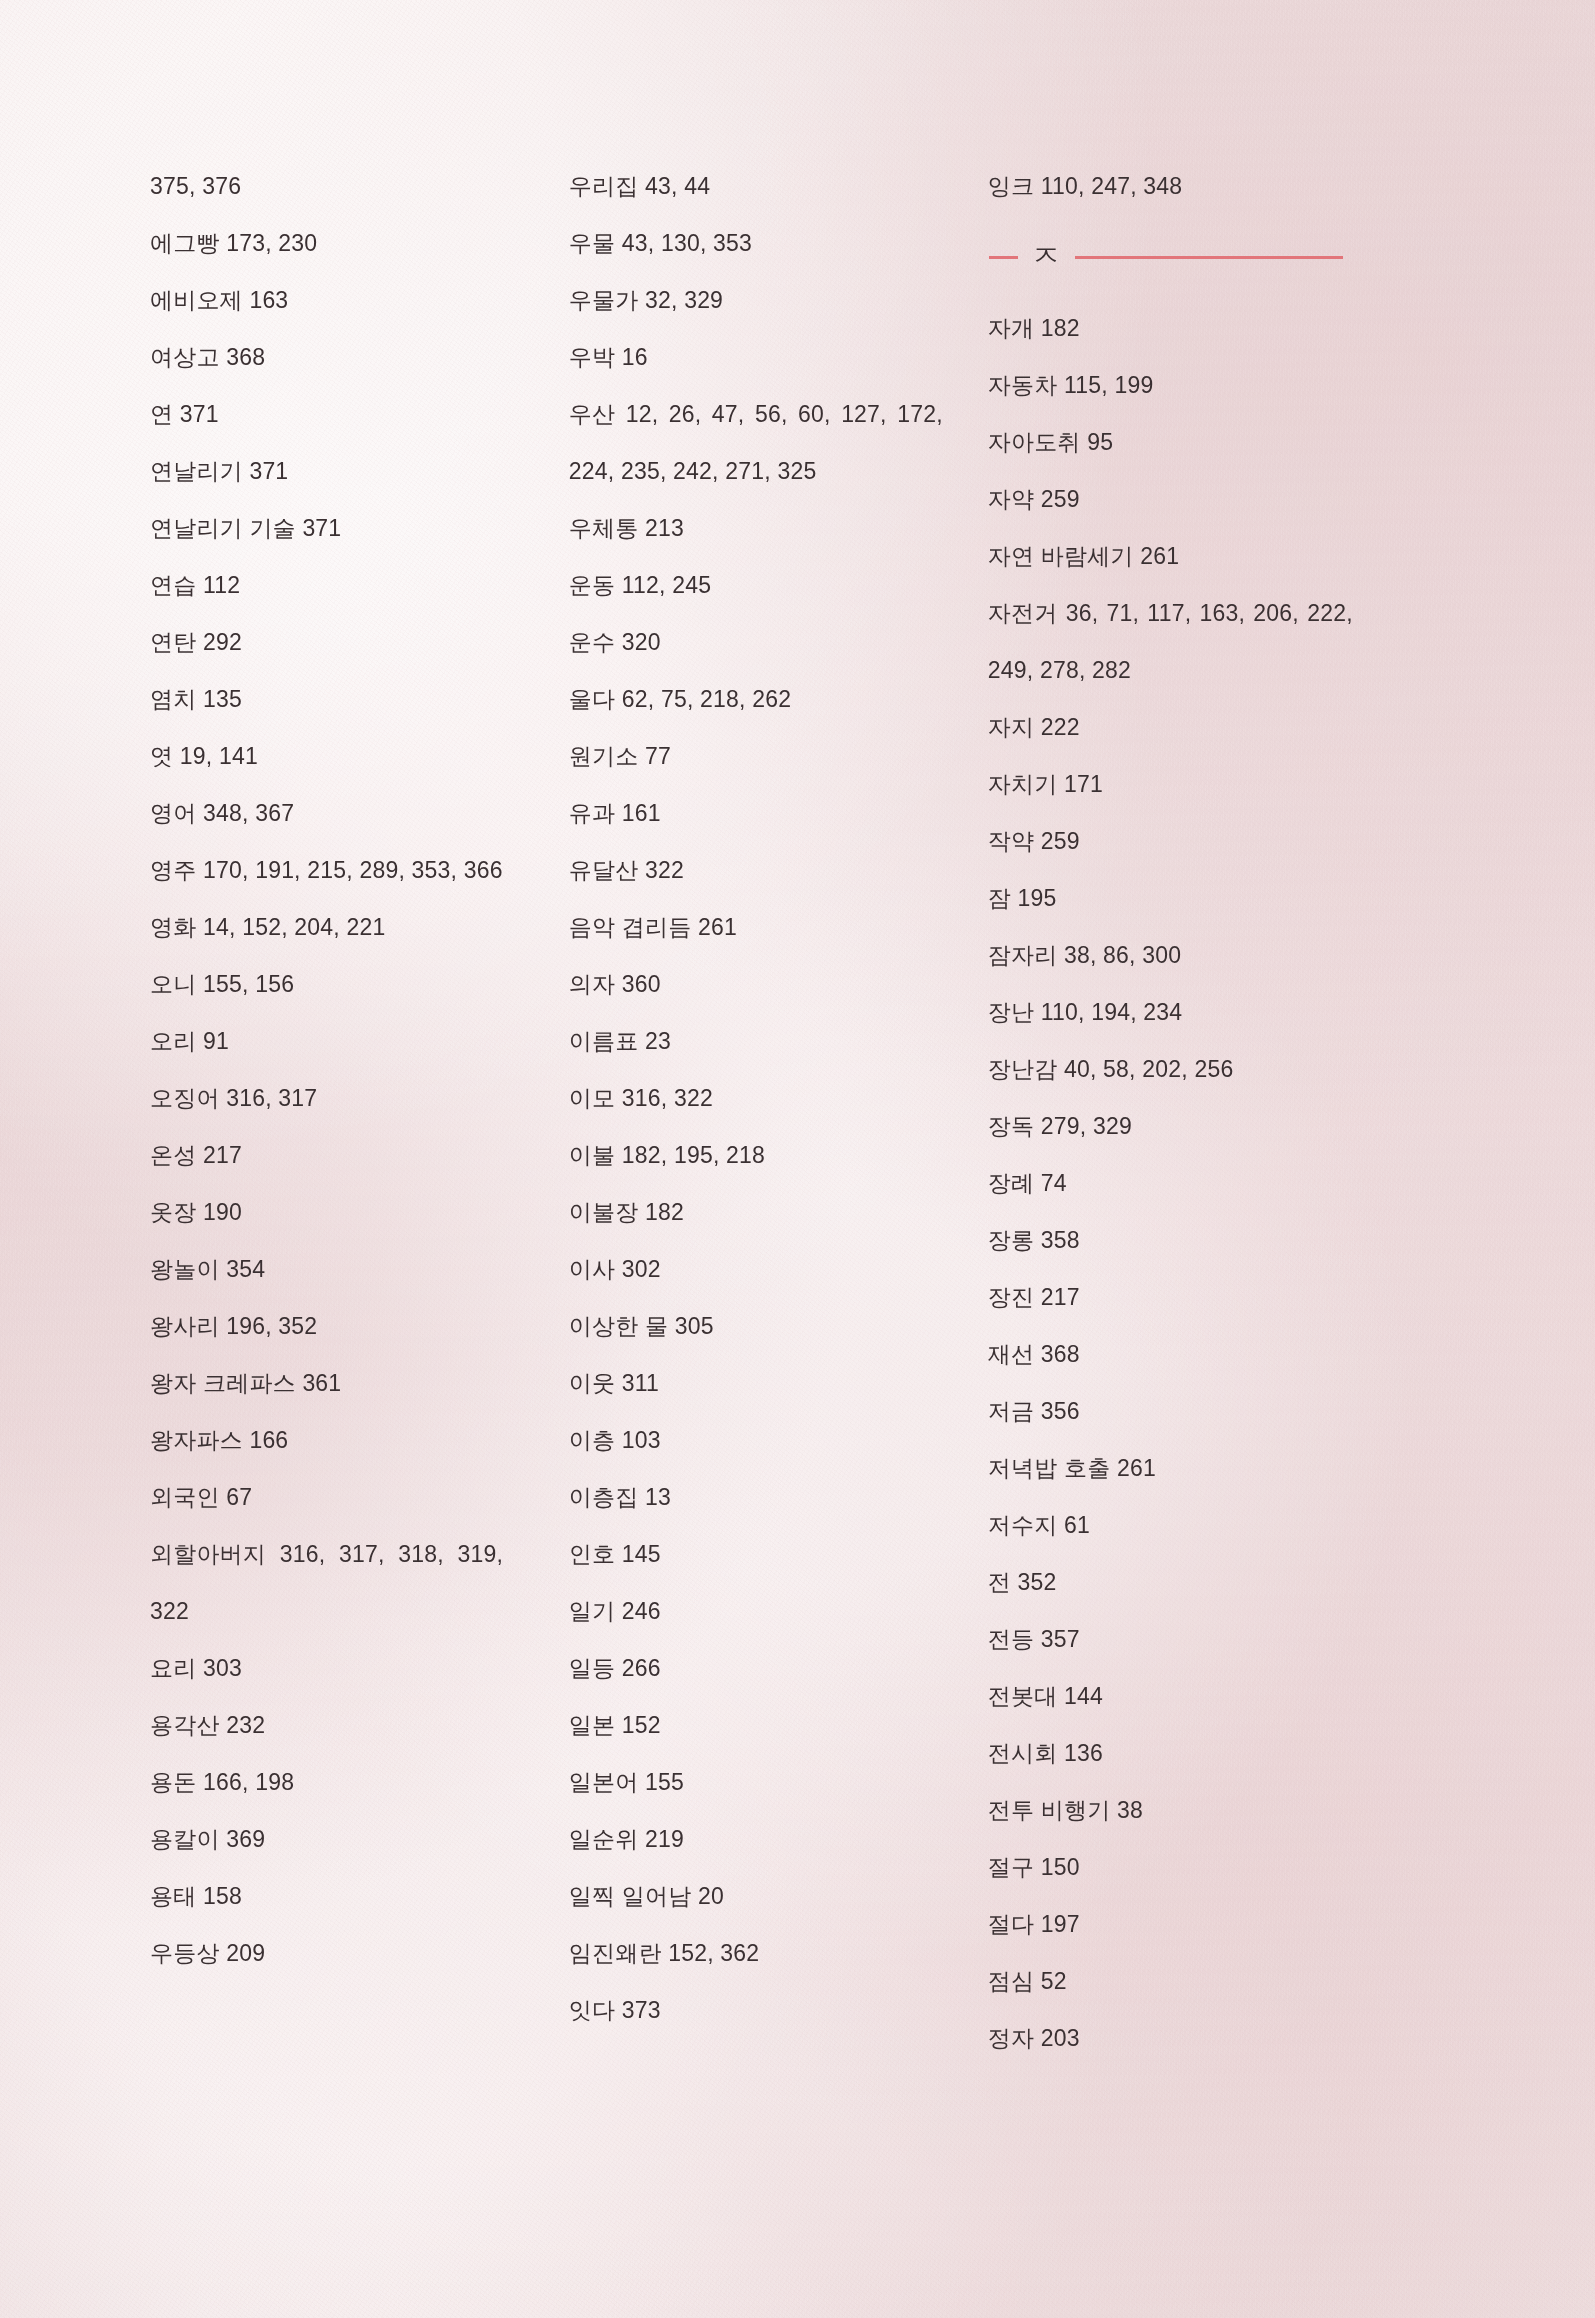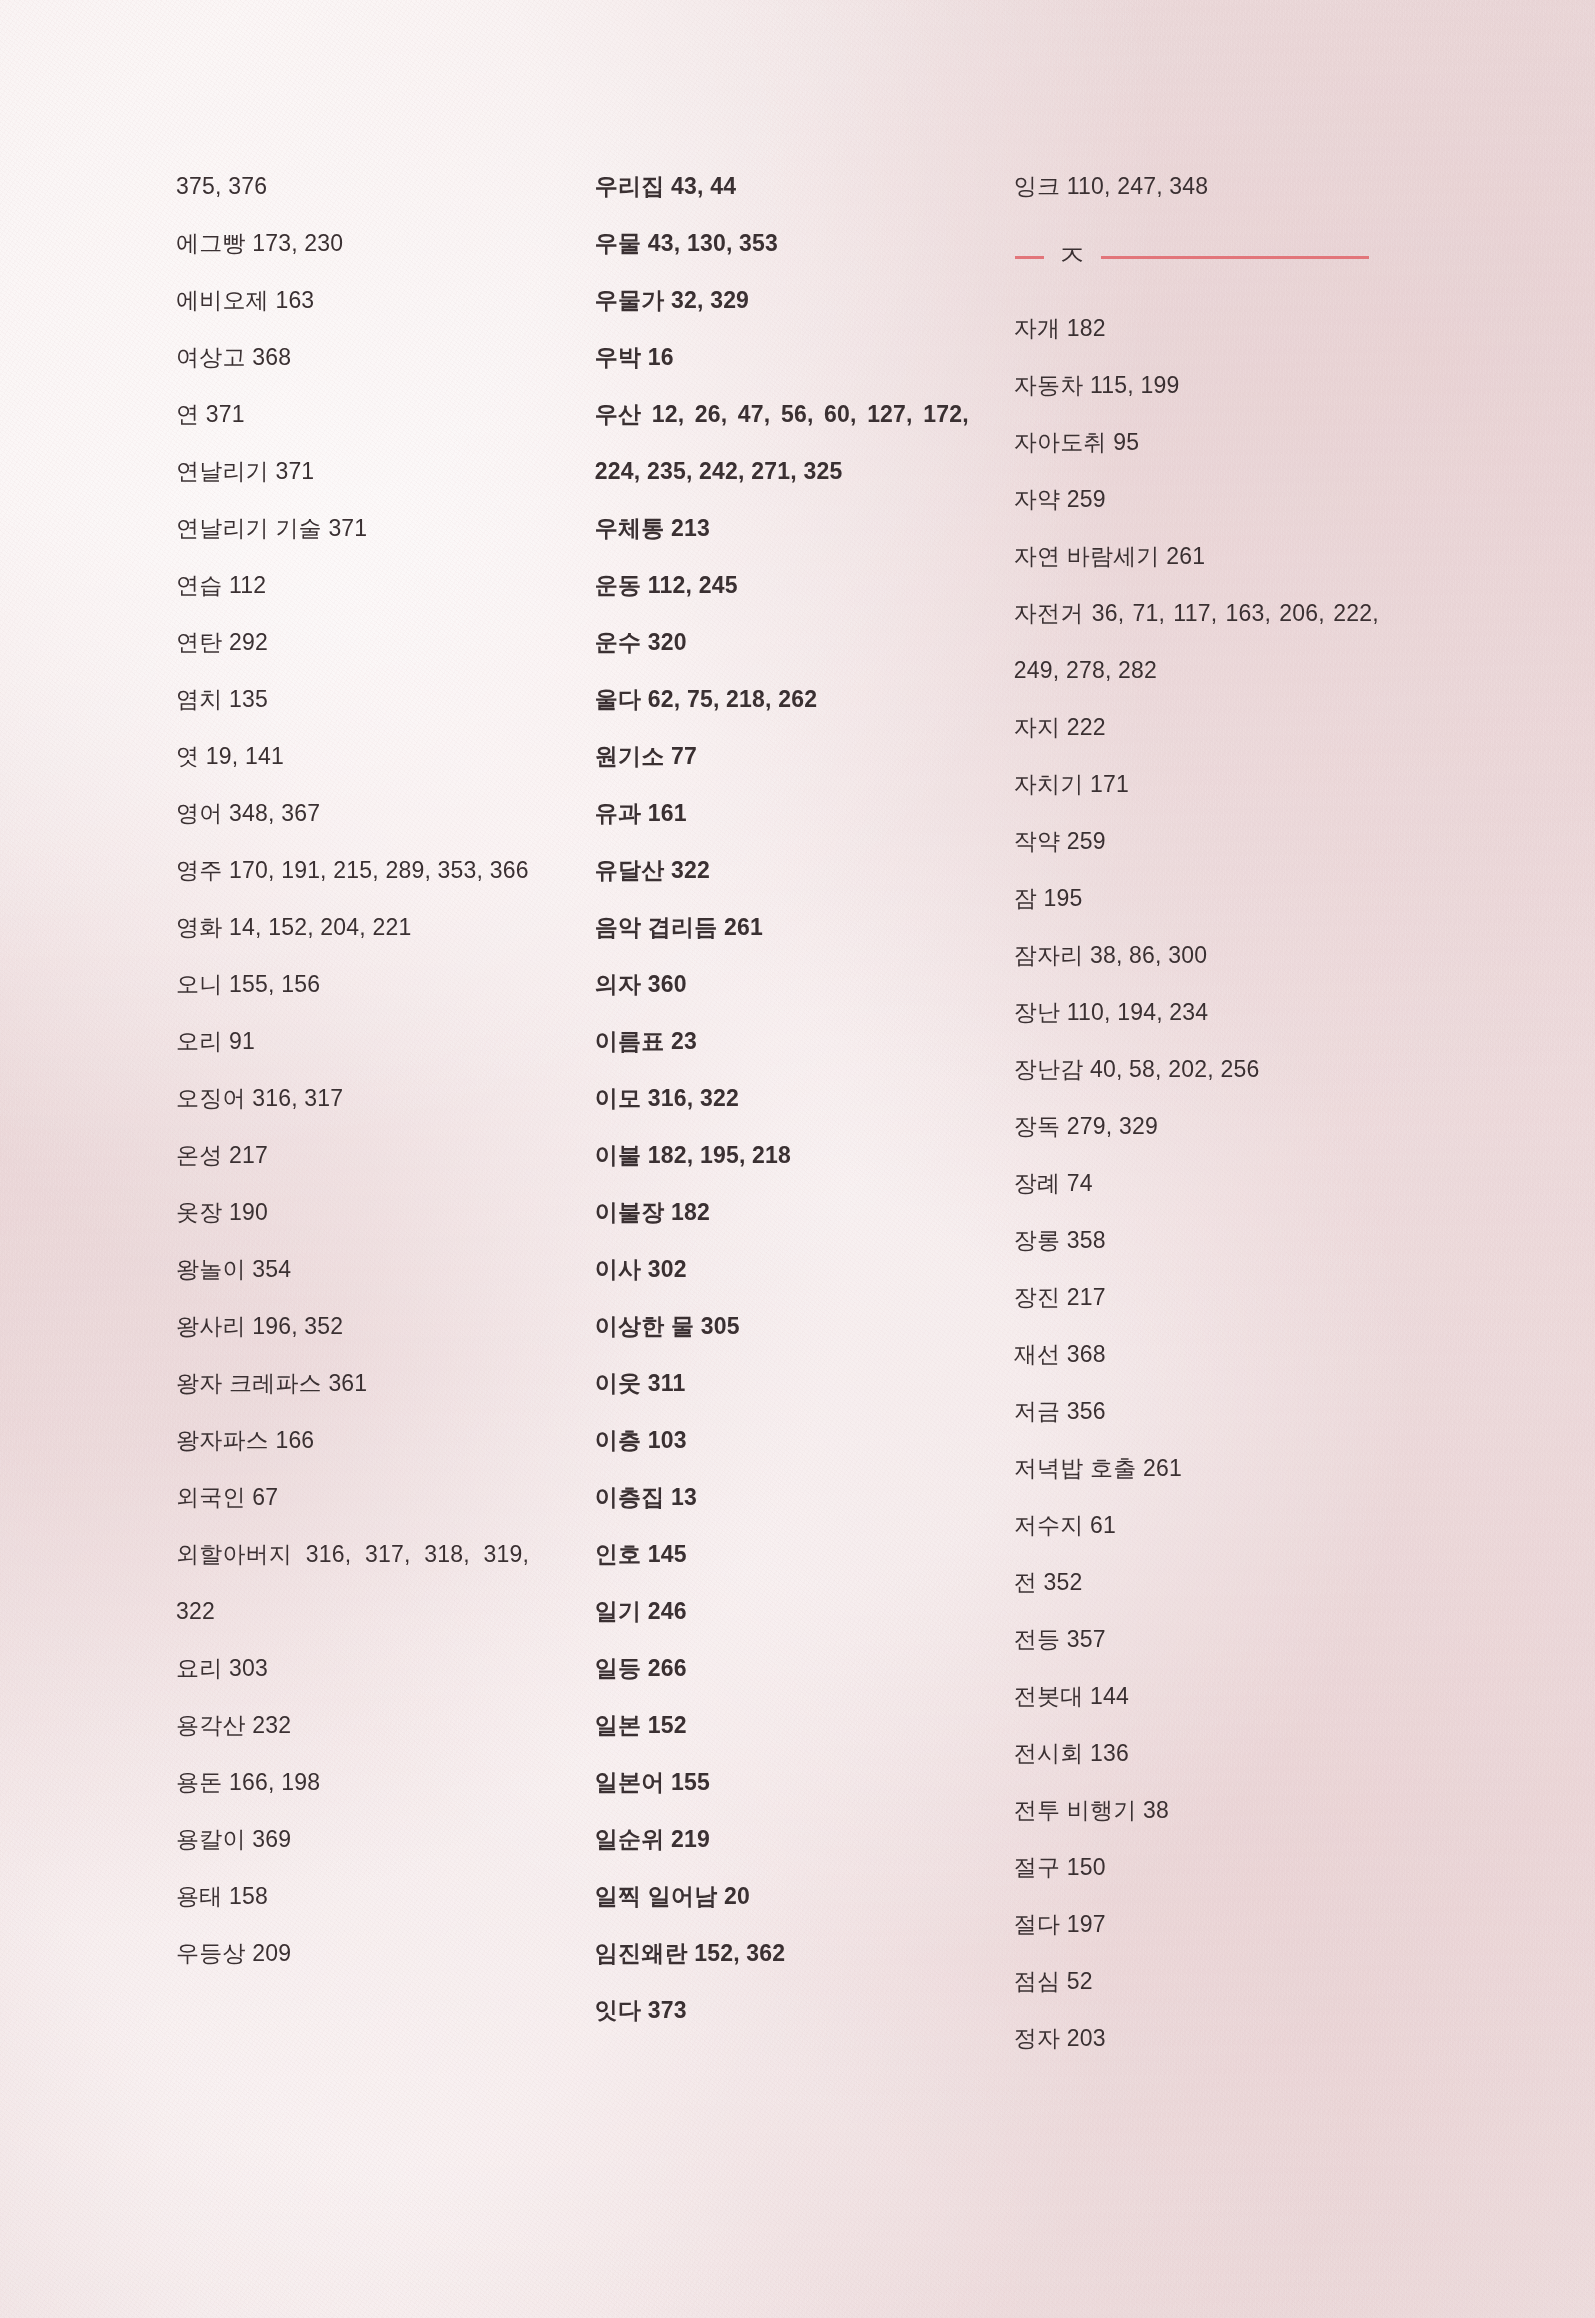--- a/index.html
+++ b/index.html
@@ -53,30 +53,30 @@
       radial-gradient(ellipse 120% 95% at 50% 45%, rgba(255,255,255,0.18) 0%, rgba(255,255,255,0) 55%, rgba(205,176,180,0.22) 100%);
   }
   .page {
     position: absolute;
     inset: 0;
     z-index: 3;
   }
   .columns {
     position: absolute;
     top: 158px;
-    left: 176px;
+    left: 150px;
     width: 1232px;
     display: flex;
     gap: 12px;
   }
   .column {
     width: 410px;
     box-sizing: border-box;
   }
-  .column.col-2 { padding-left: 4.2px; font-weight: bold; }
+  .column.col-2 { padding-left: 4.2px; }
   .column.col-3 { padding-left: 8.5px; }
 
   .entry {
     font-size: 23px;
     line-height: 57px;
     color: #3a3032;
     letter-spacing: 0.2px;
     white-space: nowrap;
   }
   

